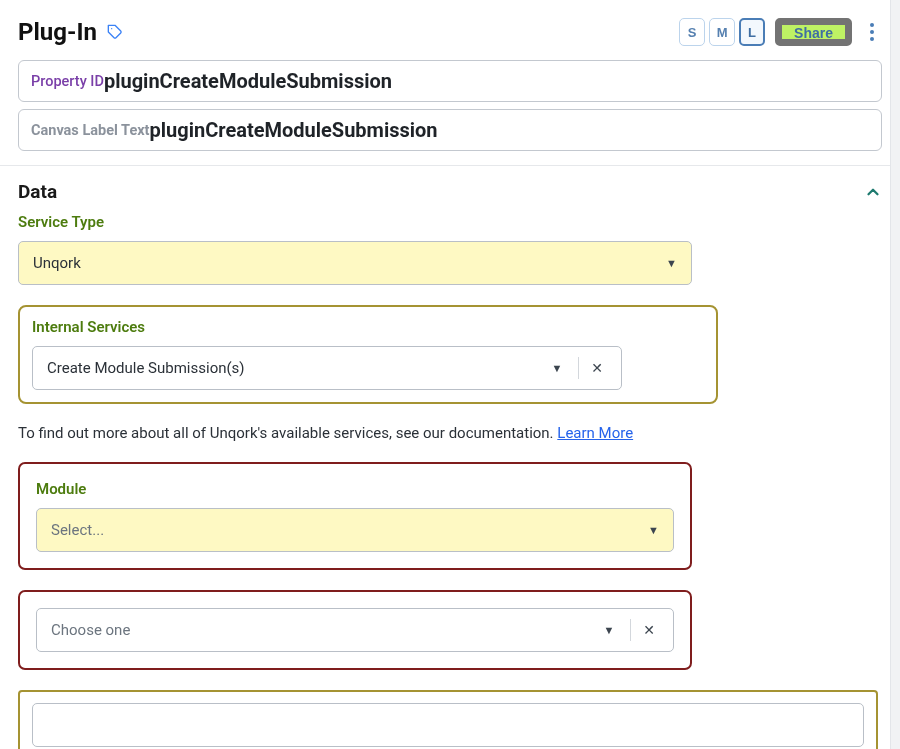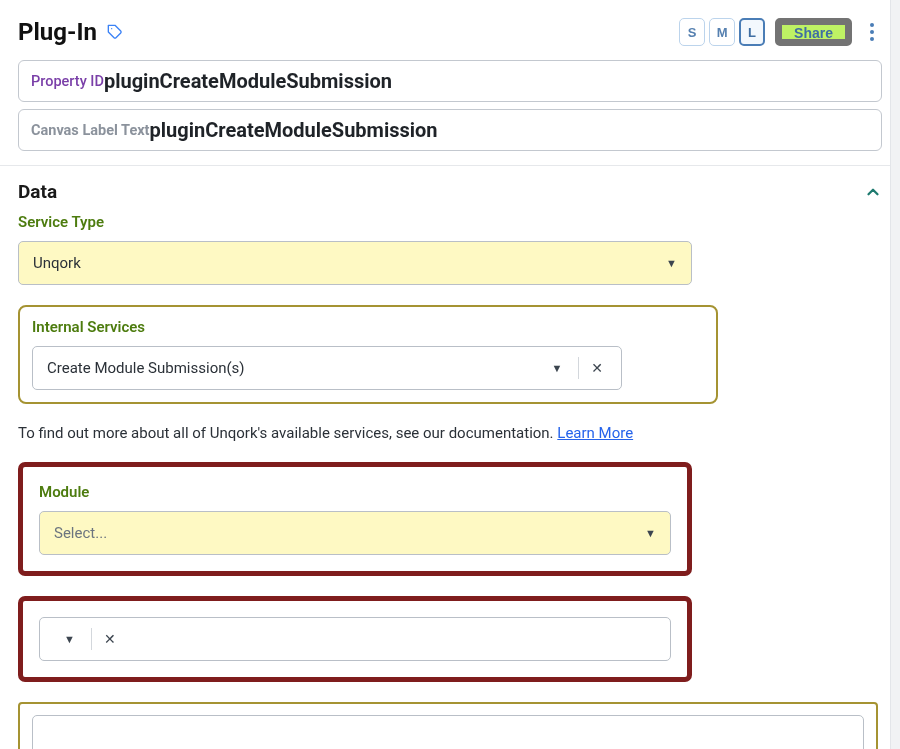--- a/index.html
+++ b/index.html
@@ -209,21 +209,21 @@
     color: #2b3138;
     margin: 16px 0 20px 0;
   }
   .info-line a {
     color: #2563eb;
     text-decoration: underline;
     cursor: pointer;
   }
   .card-box {
     width: 674px;
-    border: 5px solid #7f1d1d;
+    border: 2px solid #7f1d1d;
     border-radius: 7px;
     padding: 16px 16px 16px 16px;
     margin-bottom: 20px;
   }
   .card-box .select-box,
   .card-box .select-with-clear {
     width: 100%;
   }
   .url-input-box {
     width: 100%;
@@ -330,20 +330,21 @@
   <div class="card-box">
     <div class="field-label">Module</div>
     <div class="select-box">
       <span class="placeholder">Select...</span>
       <span class="select-caret">▼</span>
     </div>
   </div>
 
   <div class="card-box">
     <div class="select-with-clear">
+      <span class="sel-text placeholder">Choose one</span>
       <span class="sel-caret">▼</span>
       <span class="sel-divider"></span>
       <span class="sel-clear">✕</span>
     </div>
   </div>
 
   <div class="highlight-box-wide" style="width:860px">
     <div class="url-input-box">
       
     </div>

